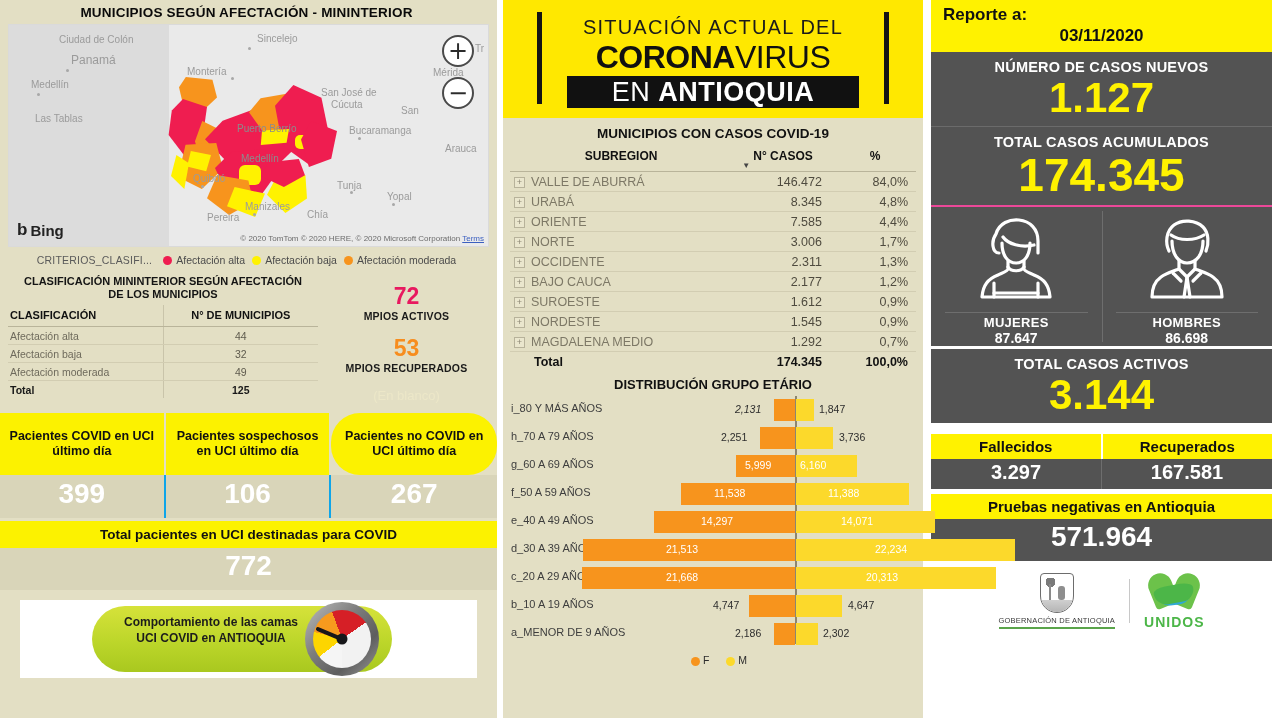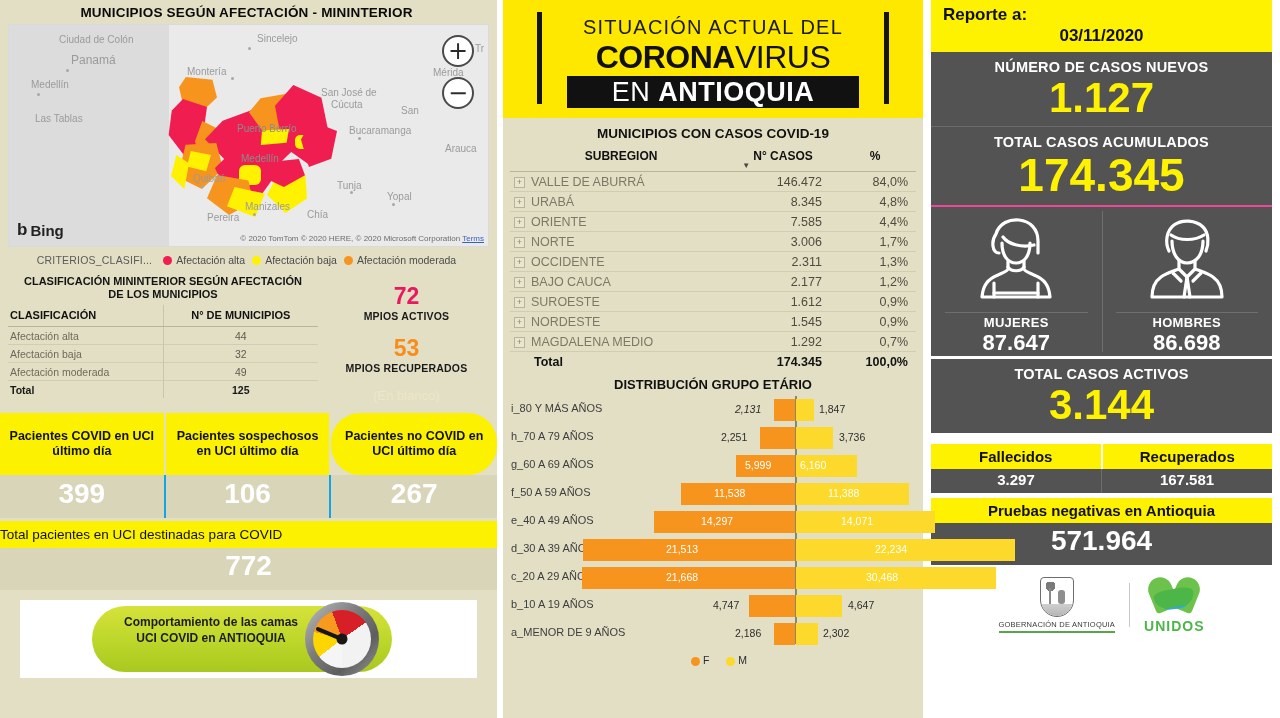--- a/index.html
+++ b/index.html
@@ -83,22 +83,22 @@
     text-align:center; padding:6px 4px; line-height:15px; border-right:2px solid #e3dfc4;
     height:62px; display:flex; align-items:center; justify-content:center;
   }
   .uci-head.last { border-right:none;border-radius:29px; }
   .uci-val {
     background:#d9d5b9; color:#ffffff; font-size:28px; font-weight:bold;
     text-align:center; padding:3px 0 8px 0; border-right:2px solid #0ea5e9;
   }
   .uci-val.last { border-right:none; }
   .uci-total-head {
-    background:#fcf200; color:#111; font-size:13.5px; font-weight:normal;
-    text-align:left; padding:6px 0; margin-top:3px;
+    background:#fcf200; color:#111; font-size:13.5px; font-weight:bold;
+    text-align:center; padding:6px 0; margin-top:3px;
   }
   .uci-total-val {
     background:#d9d5b9; color:#ffffff; font-size:28px; font-weight:bold;
     text-align:center; padding:2px 0 8px 0;
   }
 
   .gauge-card {
     margin:10px 20px 0 20px; height:78px; position:relative;
     display:flex; align-items:center; background:#fff;
   }
@@ -188,28 +188,28 @@
   .r-report .dt { font-size:17px; font-weight:bold; color:#111; text-align:center; margin-top:1px;}
   .r-dark { background:#535353; }
   .r-cap { text-align:center; color:#fff; font-size:14.5px; font-weight:bold; padding:7px 0 0 0; letter-spacing:.2px;}
   .r-big { text-align:center; color:#fff200; font-size:42px; font-weight:bold; line-height:46px; padding-bottom:5px;}
   .r-big.xl { font-size:46px; line-height:50px; }
   .hr-dark { height:1px; background:#6b6b6b; margin:0 0; }
   .gender { display:flex; background:#535353; border-top:2px solid #ec4899; }
   .g-cell { flex:1; padding:6px 0 0 0; text-align:center; position:relative; }
   .g-cell + .g-cell::before { content:""; position:absolute; left:0; top:4px; bottom:4px; width:1px; background:#6e6e6e; }
   .g-name { color:#fff; font-size:13px; font-weight:bold; letter-spacing:.3px; margin-top:2px; }
-  .g-num { color:#fff; font-size:22px; font-weight:bold; }
+  .g-num { color:#fff; font-size:14px; font-weight:bold; }
   .g-sep { height:1px; background:#6e6e6e; margin:3px 14px 2px 14px; }
   .r-block { background:#535353; margin-top:3px; }
   .two { display:flex; margin-top:11px;justify-content:center; }
   .two .hd { flex:1; background:#fff200; text-align:center; font-size:15px; font-weight:bold; color:#111; padding:4px 0; }
   .two .hd + .hd { border-left:2px solid #fff; }
   .two-v { display:flex; }
-  .two-v .vv { flex:1; background:#535353; text-align:center; color:#fff; font-size:15px; font-weight:bold; padding:2px 0 5px; }
+  .two-v .vv { flex:1; background:#535353; text-align:center; color:#fff; font-size:20px; font-weight:bold; padding:2px 0 5px; }
   .two-v .vv + .vv { border-left:1px solid #6e6e6e; }
   .wide-hd { background:#fff200; text-align:center; font-size:15px; font-weight:bold; color:#111; padding:4px 0; margin-top:5px; }
   .wide-v { background:#535353; text-align:center; color:#fff; font-size:28px; font-weight:bold; padding:2px 0 8px; }
 
   .logos { display:flex; align-items:center; justify-content:center; gap:14px; padding:10px 0 6px 0; background:#fff; }
   .logo-gov { text-align:center; }
   .shield { width:34px; height:40px; margin:0 auto; background:#fff; border:1.5px solid #6d6d6d;
             border-radius:4px 4px 17px 17px; position:relative; overflow:hidden; }
   .shield .tree { position:absolute; left:5px; top:4px; width:9px; height:22px;
             background:radial-gradient(circle at 50% 20%, #7a7a7a 0 5px, transparent 5px); }
@@ -546,21 +546,21 @@
         <div class="bar-m" style="left:293px;width:219px;"></div>
         <div class="val-in" style="left:163px;">21,513</div>
         <div class="val-in" style="left:372px;">22,234</div>
       </div>
 
       <div class="pyr-row">
         <div class="pyr-label">c_20 A 29 AÑOS</div>
         <div class="bar-f" style="left:79px;width:213px;"></div>
         <div class="bar-m" style="left:293px;width:200px;"></div>
         <div class="val-in" style="left:163px;">21,668</div>
-        <div class="val-in" style="left:363px;">30,468</div>
+        <div class="val-in" style="left:363px;">20,313</div>
       </div>
 
       <div class="pyr-row">
         <div class="pyr-label">b_10 A 19 AÑOS</div>
         <div class="bar-f" style="left:246px;width:46px;"></div>
         <div class="bar-m" style="left:293px;width:46px;"></div>
         <div class="val-out" style="left:210px;">4,747</div>
         <div class="val-out" style="left:345px;">4,647</div>
       </div>
 

